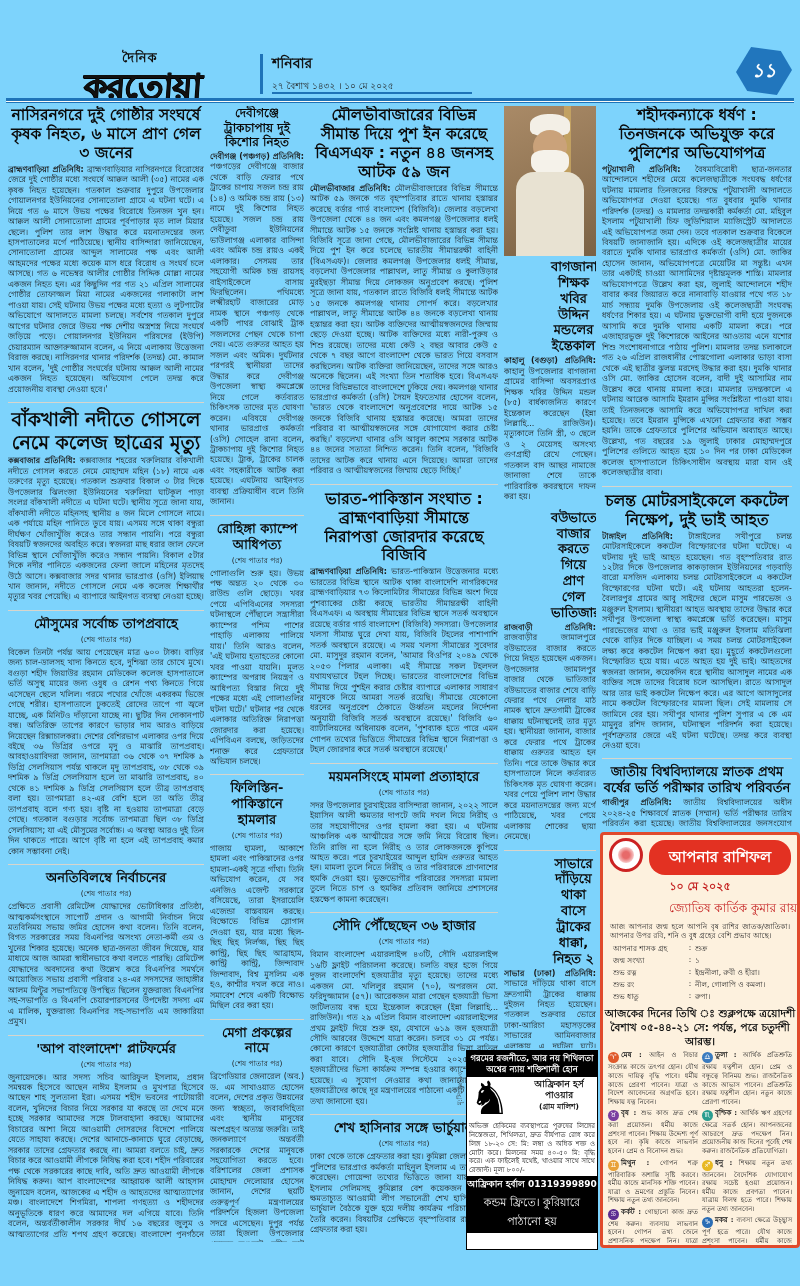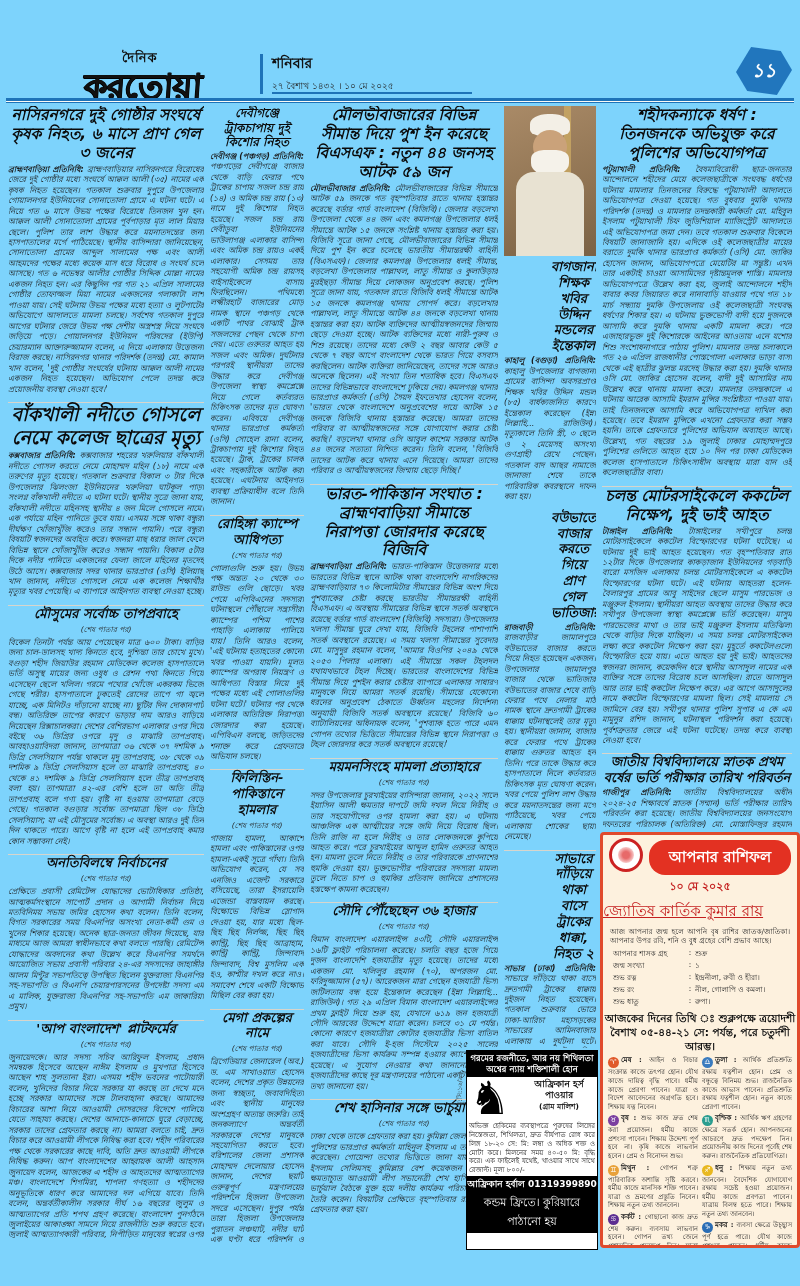--- a/index.html
+++ b/index.html
@@ -14,23 +14,23 @@
   .dateblock{position:absolute;left:272px;top:52px;width:230px;}
   .dateblock .day{font-size:14px;font-weight:bold;}
   .dateblock .dt{font-size:9px;margin-top:3px;color:#222;}
   .date-rule{position:absolute;left:272px;top:92px;width:200px;height:2px;background:#1e73b8;}
   .hexa{position:absolute;left:736px;top:46px;width:56px;height:50px;background:#2176bd;
         clip-path:polygon(27% 2%,80% 10%,100% 48%,73% 98%,20% 90%,0 52%);}
   .hexa span{position:absolute;left:0;top:10px;width:100%;text-align:center;color:#fff;font-size:19px;font-weight:bold;font-style:italic;}
   .header-rule{position:absolute;left:6px;top:98px;width:788px;height:5px;
         background:linear-gradient(#1e73b8 0 3px,#fbfaf5 3px 4px,#1e73b8 4px 5px);}
   
-  .col{position:absolute;overflow:hidden;font-style:italic;}
+  .col{position:absolute;overflow:hidden;}
   .story{margin:0 0 7px 0;}
-  .story + .story{border-top:1px solid #d8d5cc;}
+  .story + .story{border-top:1px solid #d8d5cc;padding-top:5px;}
   .hl{margin:0 0 2px 0;text-align:center;font-weight:bold;line-height:1.22;color:#0a0a0a;}
   .hl.xx{font-size:19px;}
   .hl.xl{font-size:15.5px;}
   .hl.lg{font-size:13px;}
   .hl.md{font-size:12px;}
   .hl.sm{font-size:13px;margin-left:47px;}
   .hl.ct{font-size:13px;}
   .cont{font-size:7.5px;text-align:center;color:#222;margin-bottom:1px;}
   .body{font-size:8px;line-height:1.31;text-align:justify;margin:2px 0 0 0;color:#1a1a1a;}
   .dateline{font-weight:bold;}
@@ -53,21 +53,21 @@
   .ad .foot{background:#000;color:#fff;text-align:center;font-size:11px;padding:1px 0;}
   .sidenote{position:absolute;left:455px;top:1105px;font-size:6.5px;color:#333;transform:rotate(-90deg);transform-origin:left top;}
   
   .rashi{position:absolute;left:600px;top:832px;width:194px;height:410px;background:#fdf1de;border:3px solid #e04a2c;border-radius:4px;overflow:hidden;}
   .rashi .band{position:relative;height:34px;margin:5px 6px 0 6px;}
   .rashi .rlogo{position:absolute;left:0;top:-2px;width:34px;height:34px;border-radius:50%;background:#fff;border:3px solid #cc2222;box-sizing:border-box;}
   .rashi .rlogo i{position:absolute;left:6px;top:6px;width:16px;height:16px;border-radius:50%;background:radial-gradient(circle,#e76a6a 30%,#f7c9c9 70%);}
   .rashi .banner{position:absolute;left:40px;top:0;right:0;background:#e33122;color:#fff;border-radius:16px;
                  text-align:center;font-size:15px;font-weight:bold;padding:5px 4px;}
   .rashi .rdate{text-align:center;color:#c41f1f;font-weight:bold;font-size:11px;margin-top:4px;}
-  .rashi .astro{text-align:left;color:#c41f1f;font-size:15px;margin-top:2px;text-decoration:underline;}
+  .rashi .astro{text-align:right;color:#c41f1f;font-size:12px;margin-top:2px;}
   .rashi .intro{font-size:7.3px;line-height:1.3;text-align:justify;margin:3px 7px 0 7px;color:#222;}
   .rashi .attrs{margin:2px 7px 0 10px;font-size:7.3px;color:#222;}
   .rashi .attrs .row{display:flex;}
   .rashi .attrs .lab{width:72px;}
   .rashi .attrs .sep{width:10px;text-align:center;}
   .rashi .tithi{text-align:center;font-weight:bold;font-size:10.5px;line-height:1.35;margin-top:3px;color:#111;}
   .rashi .signs{display:flex;margin:3px 5px 0 5px;gap:4px;}
   .rashi .scol{width:50%;}
   .sign{font-size:6.6px;line-height:1.3;text-align:justify;margin-bottom:3px;color:#222;}
   .sign .ic{display:inline-block;width:11px;height:11px;border-radius:50%;color:#fff;text-align:center;font-size:7px;line-height:11px;margin-right:2px;vertical-align:-2px;}

